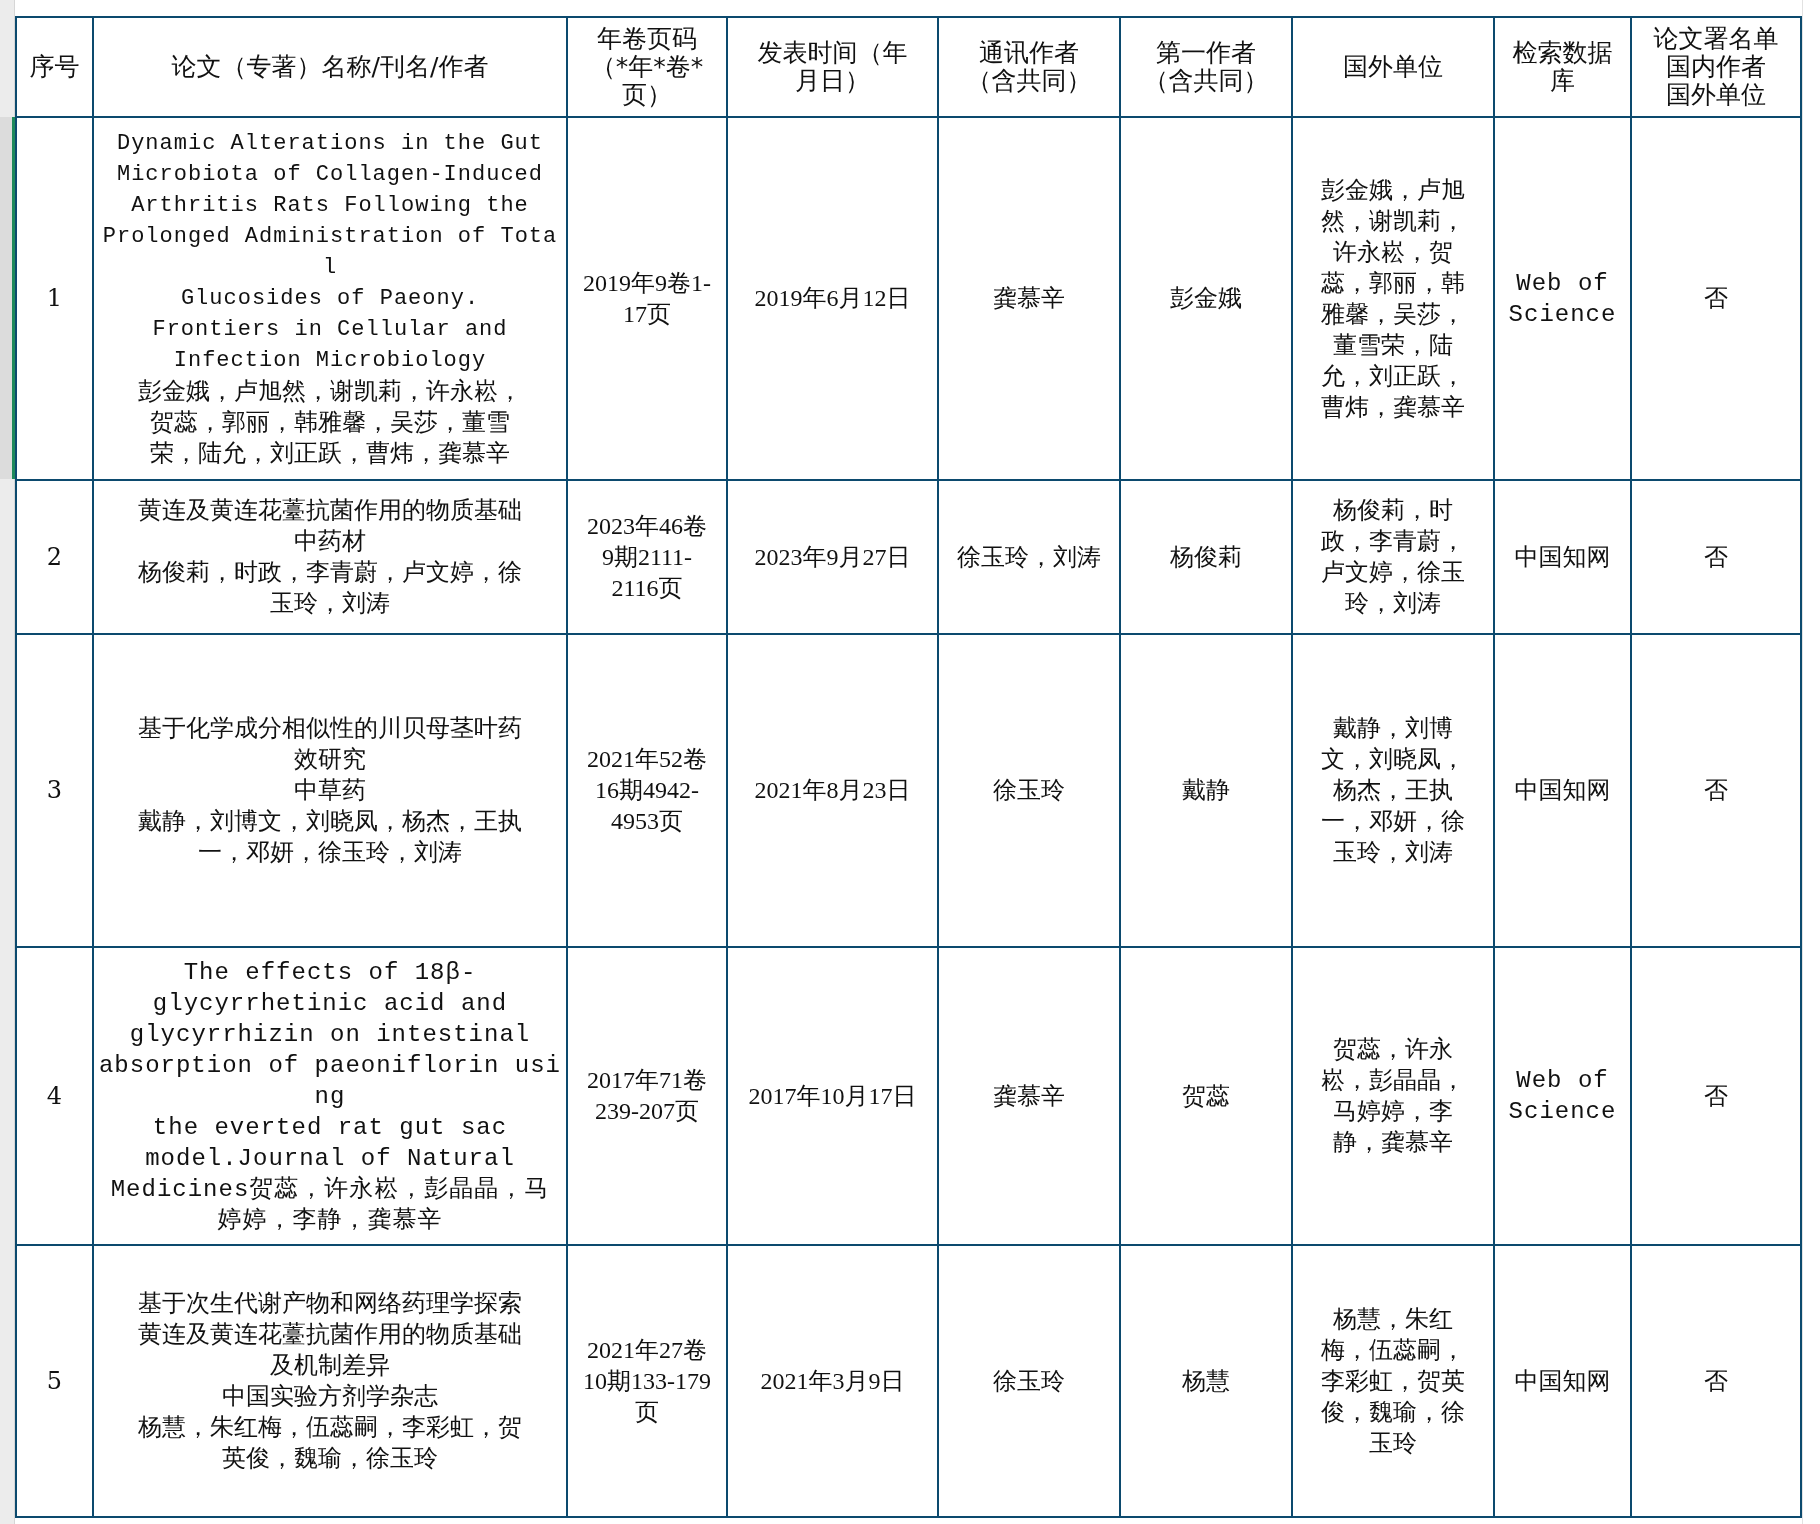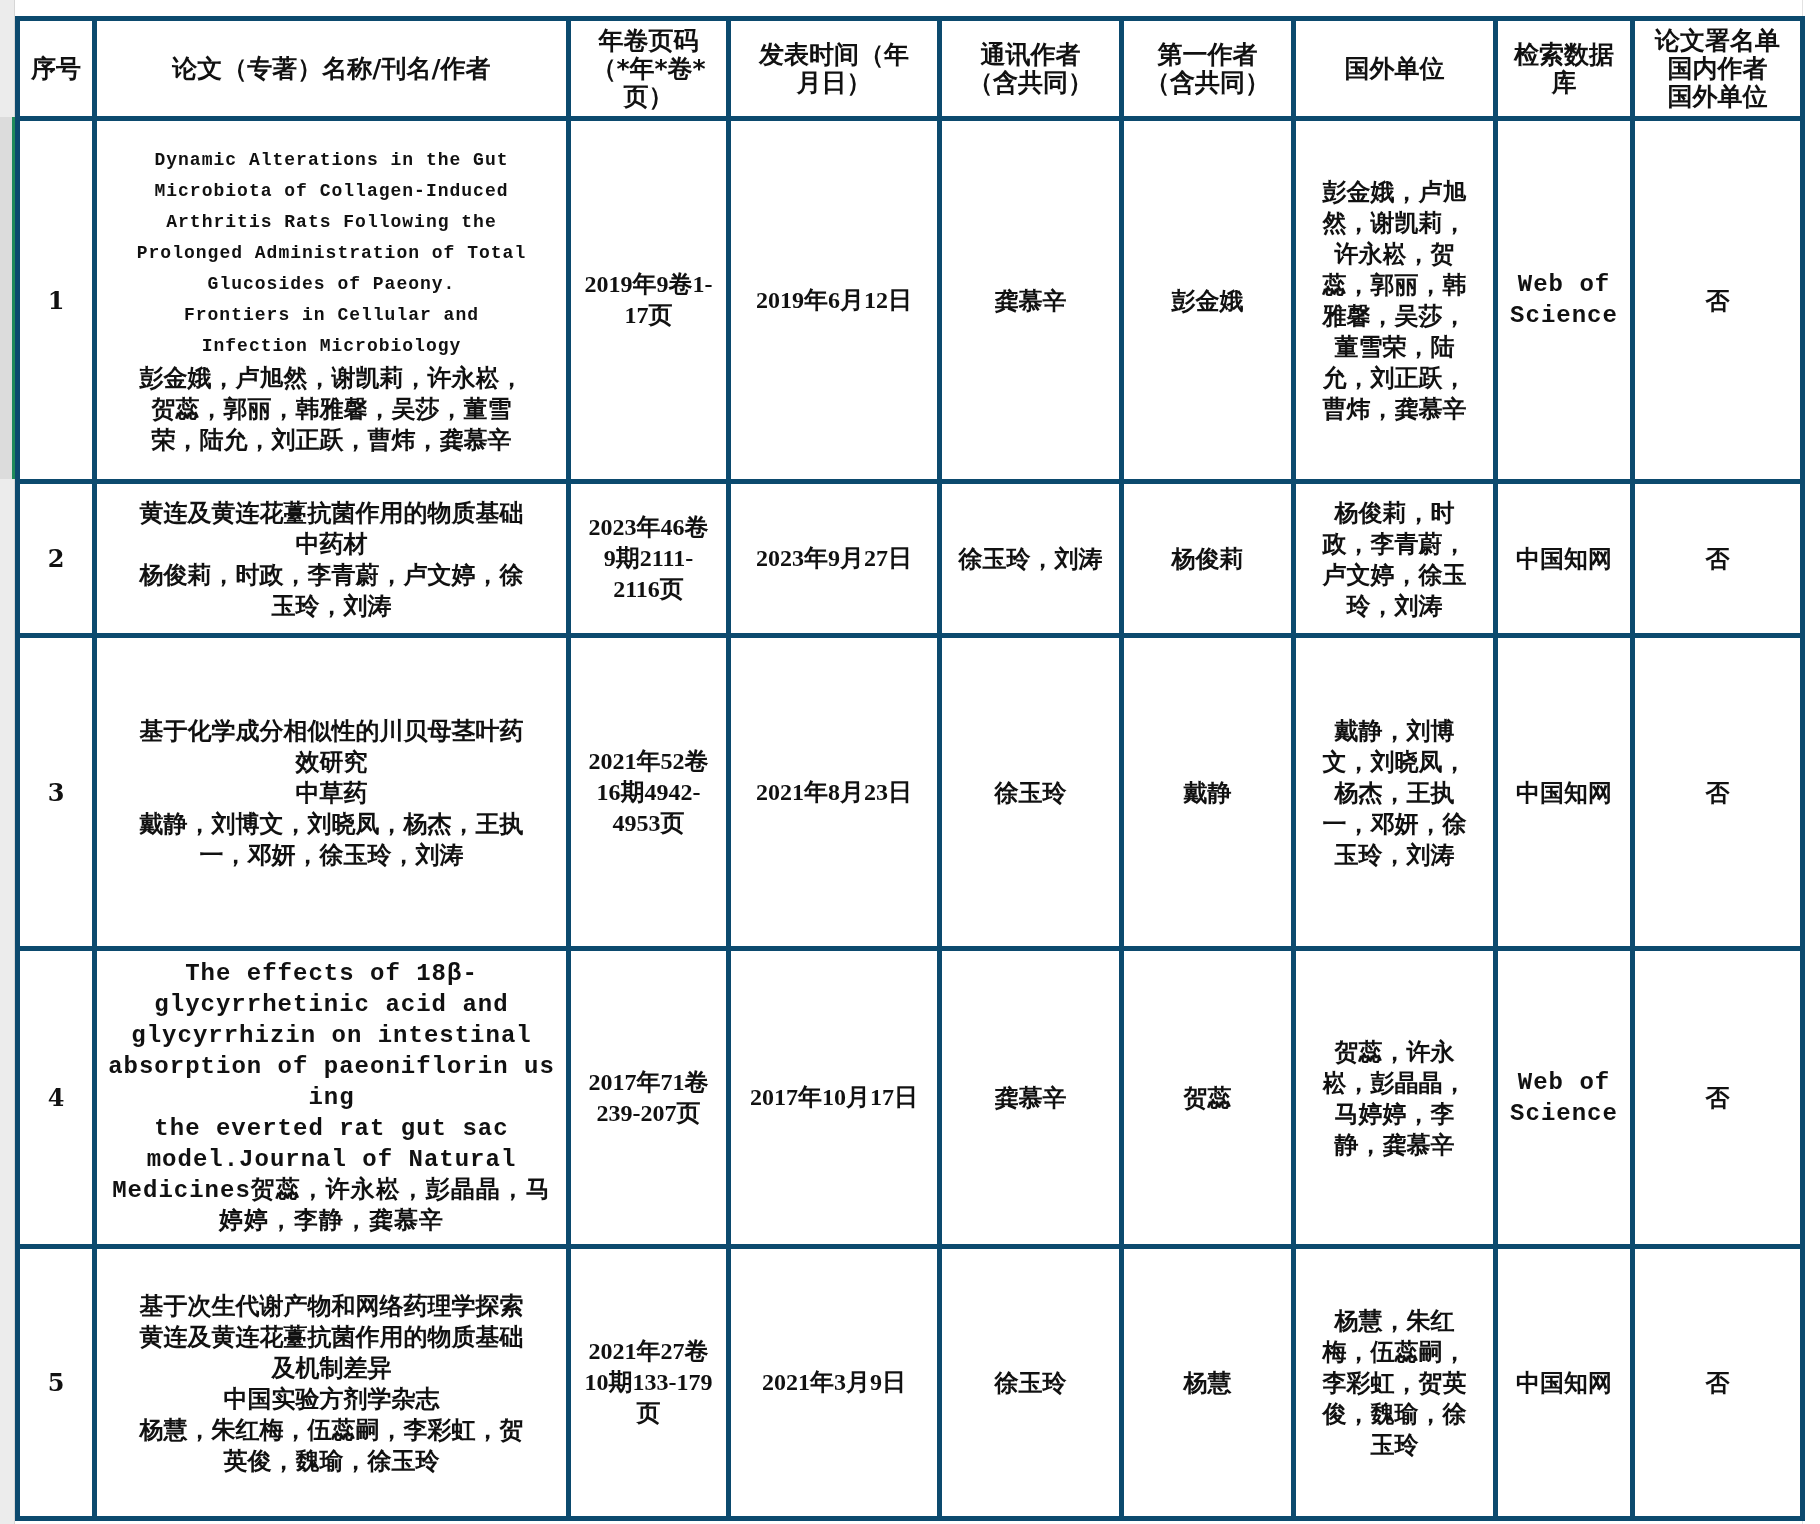--- a/index.html
+++ b/index.html
@@ -4,24 +4,24 @@
 <style>
   html, body { margin:0; padding:0; background:#ffffff; }
   body { width:1820px; height:1524px; position:relative; overflow:hidden;
          font-family:"DejaVu Serif","Liberation Serif",serif; color:#111; }
   .gutter { position:absolute; left:0; top:0; width:14px; height:1524px; background:#ececec; border-right:1px solid #d6d6d6; }
   .gutter-active { position:absolute; left:12px; top:117px; width:3px; height:362px; background:#1f8a5b; }
   .gutter-sel { position:absolute; left:0; top:117px; width:12px; height:362px; background:#dcdcdc; }
   .topstrip { position:absolute; left:15px; top:0; width:1805px; height:15px; background:#fff; }
   .rightstrip { position:absolute; left:1802px; top:0; width:18px; height:1524px; background:#fff; border-left:1px solid #e2e2e2; }
   table.sheet { position:absolute; left:15px; top:16px; border-collapse:collapse; table-layout:fixed; }
-  table.sheet td, table.sheet th { border:5px solid #0c4a6e; padding:0 4px; text-align:center; vertical-align:middle;
-       font-size:24px; line-height:31px; font-weight:bold; word-break:break-all; }
+  table.sheet td, table.sheet th { border:2px solid #0c4a6e; padding:0 4px; text-align:center; vertical-align:middle;
+       font-size:24px; line-height:31px; font-weight:normal; word-break:break-all; }
   table.sheet th { font-family:"DejaVu Sans","Liberation Sans",sans-serif; font-size:25px; line-height:28px; }
-  .mono { font-family:"Liberation Mono","DejaVu Sans Mono",monospace; font-size:18px; letter-spacing:1px; }
+  .mono { font-family:"Liberation Mono","DejaVu Sans Mono",monospace; font-size:22px; letter-spacing:1px; }
   .cell-text { white-space:pre-line; }
   .narrow { font-family:"Liberation Serif","DejaVu Serif",serif; font-size:24px; }
 </style>
 </head>
 <body>
 
 <div class="gutter"></div>
 <div class="gutter-sel"></div>
 <div class="gutter-active"></div>
 <div class="topstrip"></div>

